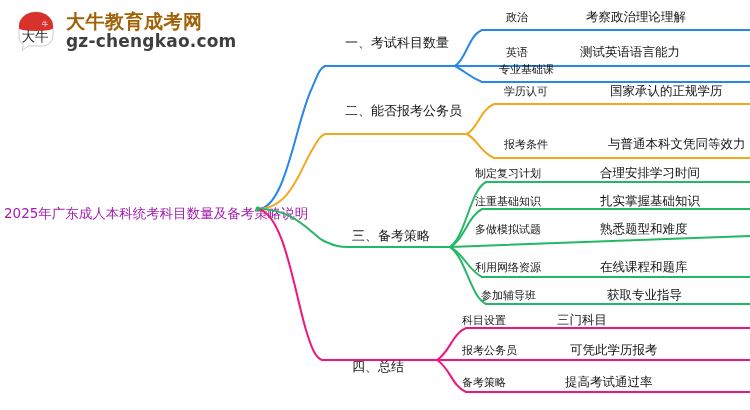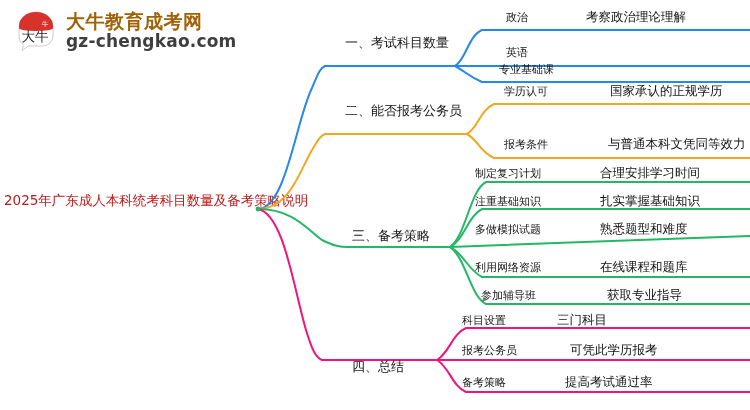--- a/index.html
+++ b/index.html
@@ -51,23 +51,23 @@
     color: #3f3f3f;
     letter-spacing: 0.2px;
     line-height: 14px;
     margin-top: 2px;
     white-space: nowrap;
   }
   
   .root-title {
     position: absolute;
     left: 4px;
-    top: 191px;
+    top: 204px;
     font-size: 13.5px;
-    color: #b91c1c;
+    color: #a21caf;
     line-height: 18px;
     white-space: nowrap;
     letter-spacing: 0px;
   }
   
   #links {
     position: absolute;
     left: 0;
     top: 0;
     width: 750px;
@@ -159,20 +159,21 @@
       <g stroke="none">
         <circle cx="258" cy="209" r="2.4" fill="#24b865"></circle>
       </g>
     </g>
   </svg>
 
   <div class="node sec" style="left:345px; top:35px;">一、考试科目数量</div>
   <div class="node leaf" style="left:506px; top:10px;">政治</div>
   <div class="node detail" style="left:586px; top:10px;">考察政治理论理解</div>
   <div class="node leaf" style="left:506px; top:45px;">英语</div>
+  <div class="node detail" style="left:580px; top:45px;">测试英语语言能力</div>
   <div class="node leaf" style="left:499px; top:62px;">专业基础课</div>
 
   <div class="node sec" style="left:345px; top:103px;">二、能否报考公务员</div>
   <div class="node leaf" style="left:504px; top:84px;">学历认可</div>
   <div class="node detail" style="left:610px; top:84px;">国家承认的正规学历</div>
   <div class="node leaf" style="left:504px; top:137px;">报考条件</div>
   <div class="node detail" style="left:608px; top:137px;">与普通本科文凭同等效力</div>
 
   <div class="node sec" style="left:352px; top:228px;">三、备考策略</div>
   <div class="node leaf" style="left:475px; top:166px;">制定复习计划</div>

